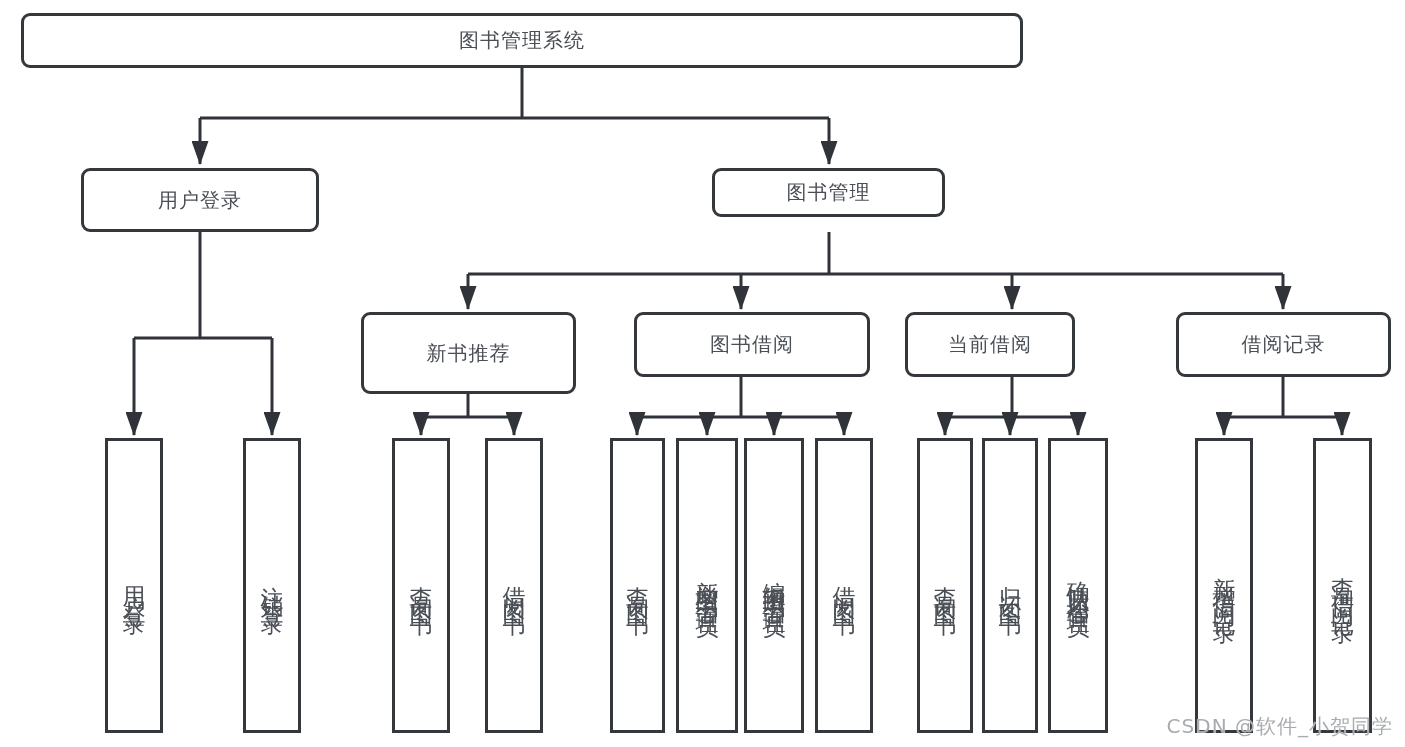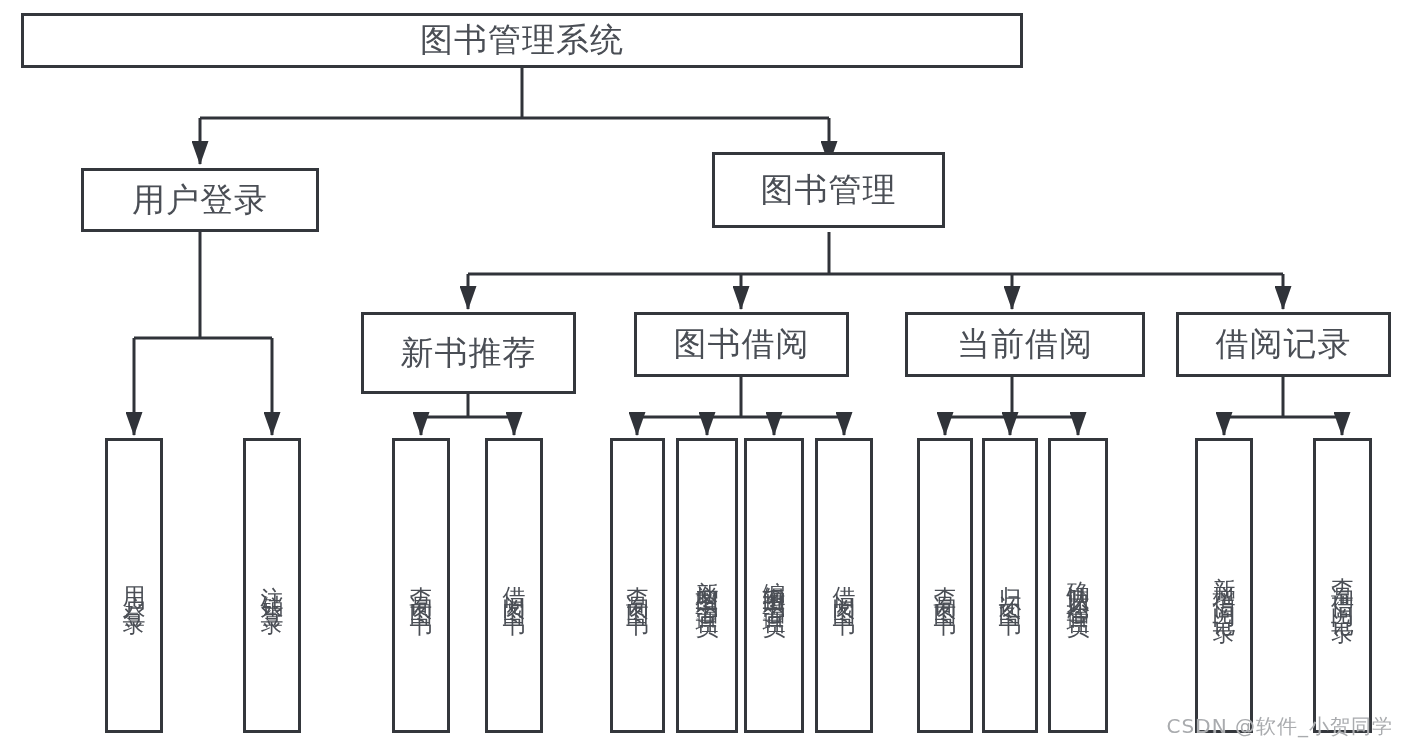--- a/index.html
+++ b/index.html
@@ -7,21 +7,21 @@
     position:relative; width:1405px; height:747px; background:#ffffff;
     overflow:hidden; font-family:"DejaVu Sans","Liberation Sans",sans-serif;
   }
   svg.wires { position:absolute; left:0; top:0; width:1405px; height:747px; }
   .box {
     position:absolute; box-sizing:border-box; background:#ffffff;
     border:3px solid #34373c; color:#4a4e55;
     display:flex; align-items:center; justify-content:center;
     text-align:center; white-space:nowrap;
   }
-  .h { font-size:33px; letter-spacing:1px; }
+  .h { font-size:20px; letter-spacing:1px;border-radius:9px; }
   .v {
     writing-mode:vertical-rl; text-orientation:mixed;
     font-size:23px; line-height:1; letter-spacing:9px;
   }
   .v.tight { letter-spacing:5px; }
   .watermark {
     position:absolute; right:12px; bottom:7px; z-index:5;
     font-size:20px; color:#a9abae; letter-spacing:1px;
     text-shadow:0 0 1px #ffffff;
     text-align:center;
@@ -76,25 +76,25 @@
 
     <path d="M1283,377 L1283,417"></path>
     <path d="M1224,417 L1342,417"></path>
     <path d="M1224,417 L1224,435" marker-end="url(#ah)"></path>
     <path d="M1342,417 L1342,435" marker-end="url(#ah)"></path>
   </svg>
 
   <div class="box h" style="left:21px;top:13px;width:1002px;height:55px">图书管理系统</div>
 
   <div class="box h" style="left:81px;top:168px;width:238px;height:64px">用户登录</div>
-  <div class="box h" style="left:712px;top:152px;width:233px;height:76px">图书管理</div>
+  <div class="box h" style="left:712px;top:168px;width:233px;height:49px">图书管理</div>
 
   <div class="box h" style="left:361px;top:312px;width:215px;height:82px">新书推荐</div>
-  <div class="box h" style="left:634px;top:312px;width:215px;height:65px">图书借阅</div>
-  <div class="box h" style="left:905px;top:312px;width:240px;height:65px">当前借阅</div>
+  <div class="box h" style="left:634px;top:312px;width:236px;height:65px">图书借阅</div>
+  <div class="box h" style="left:905px;top:312px;width:170px;height:65px">当前借阅</div>
   <div class="box h" style="left:1176px;top:312px;width:215px;height:65px">借阅记录</div>
 
   <div class="box v" style="left:105px;top:438px;width:58px;height:295px">用户登录</div>
   <div class="box v" style="left:243px;top:438px;width:58px;height:295px">注销登录</div>
 
   <div class="box v" style="left:392px;top:438px;width:58px;height:295px">查询图书</div>
   <div class="box v" style="left:485px;top:438px;width:58px;height:295px">借阅图书</div>
 
   <div class="box v" style="left:610px;top:438px;width:55px;height:295px">查询图书</div>
   <div class="box v tight" style="left:676px;top:438px;width:62px;height:295px">新增图书（管理员）</div>

